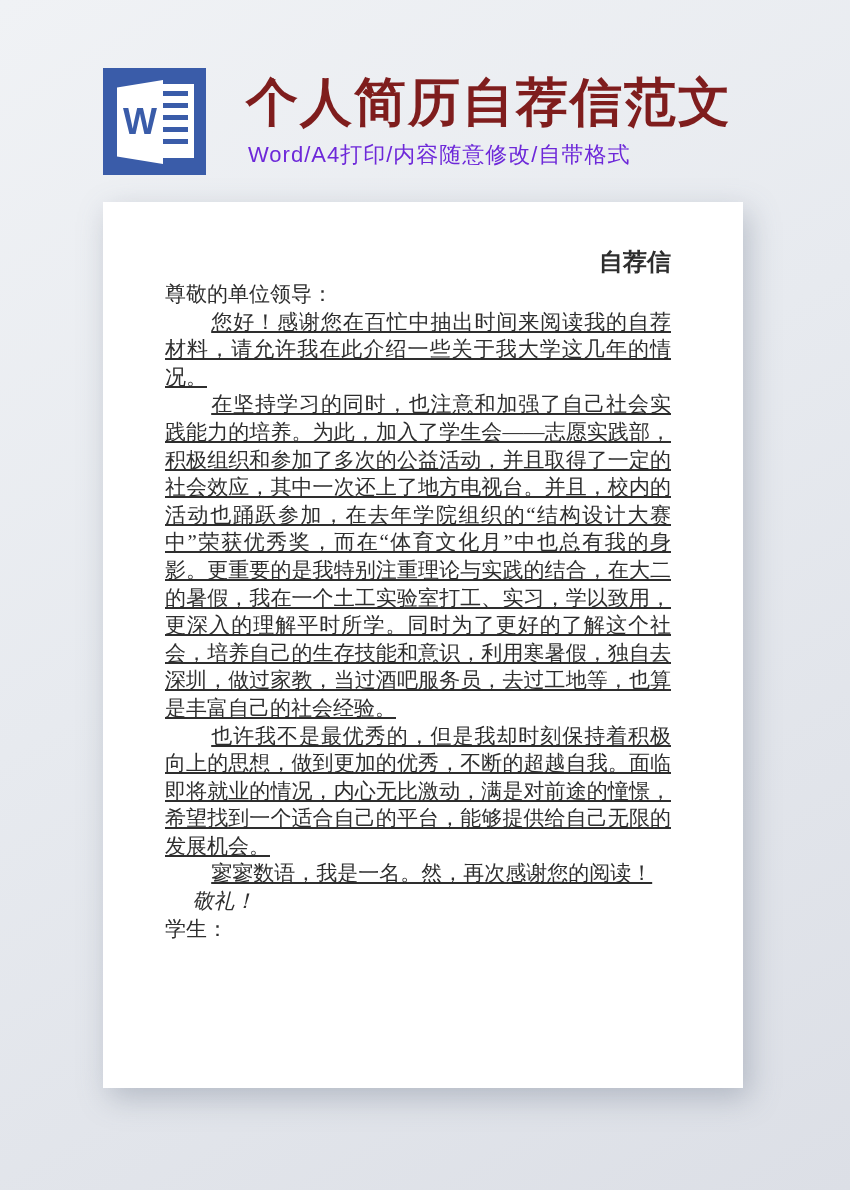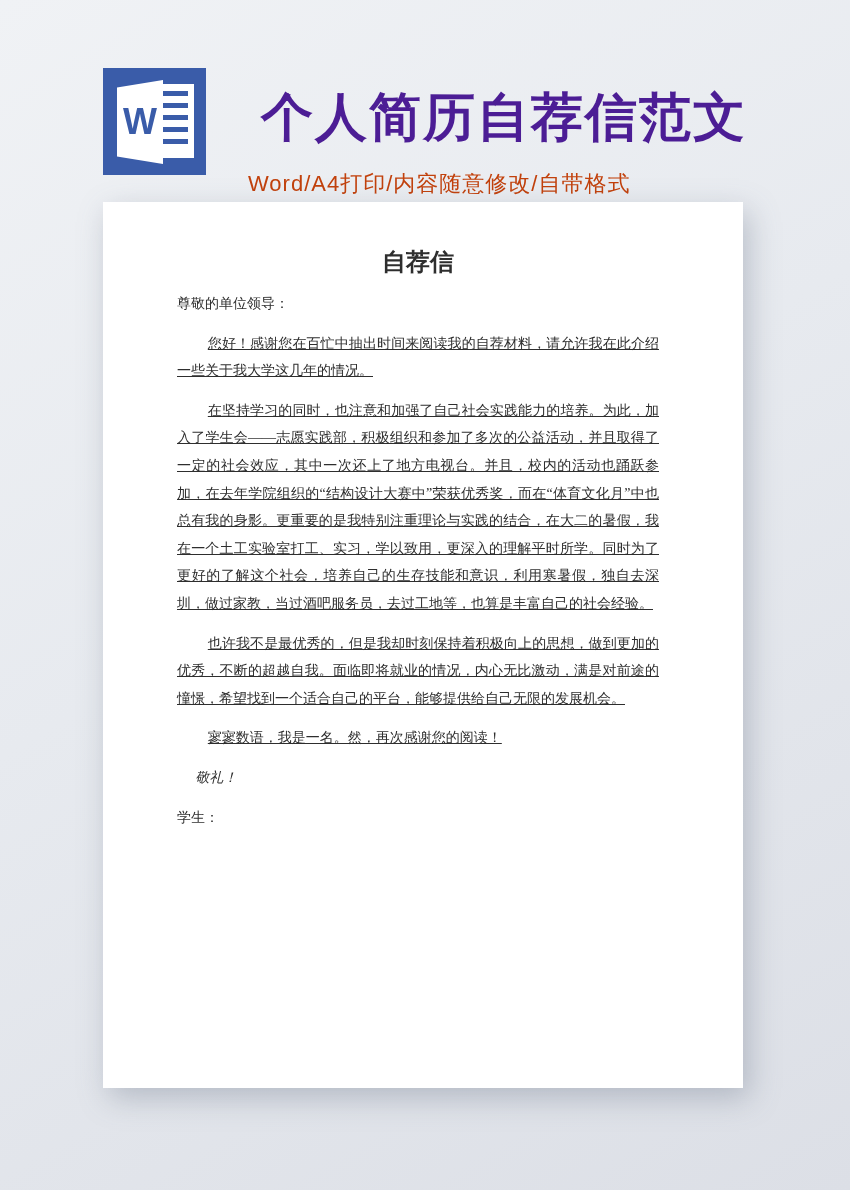--- a/index.html
+++ b/index.html
@@ -24,39 +24,39 @@
     position:absolute;left:14px;top:12px;width:46px;height:84px;background:#ffffff;
     clip-path:polygon(0 9%,100% 0,100% 100%,0 91%);
     display:flex;align-items:center;justify-content:center;
   }
   .icon-flap span{
     color:#3a5ca9;font-weight:bold;font-size:36px;line-height:1;
     font-family:"Liberation Sans",sans-serif;
   }
   .header-text{margin-left:40px;padding-top:4px;}
   .page-title{
-    margin:15px;color:#4c1d95;font-size:52px;line-height:60px;font-weight:bold;
+    margin:0;color:#7f1d1d;font-size:52px;line-height:60px;font-weight:bold;
     letter-spacing:2px;white-space:nowrap;
   }
   .page-subtitle{
-    margin:24px 0 0 2px;color:#c2410c;font-size:22px;line-height:26px;
+    margin:10px 0 0 2px;color:#6d28d9;font-size:22px;line-height:26px;
     letter-spacing:1px;white-space:nowrap;
   }
   
   .paper{
     position:absolute;left:103px;top:202px;width:640px;height:886px;background:#ffffff;
     box-sizing:border-box;padding:44px 72px 0 62px;
     box-shadow:6px 10px 28px rgba(96,108,128,0.35);
     font-family:"Liberation Serif","DejaVu Serif",serif;color:#2e2e2e;
   }
   .letter-title{
-    margin:0 0 3px 0;text-align:center;font-size:24px;line-height:32px;font-weight:bold;
+    margin:0 0 3px 0;text-align:right;font-size:24px;line-height:32px;font-weight:bold;
   }
   .paper p{
-    margin:12px;font-size:14px;line-height:27.6px;text-align:justify;
+    margin:0;font-size:21px;line-height:27.6px;text-align:justify;
   }
   .body-p{text-indent:2.2em;text-decoration:underline;}
   .salute{text-indent:1.3em;font-style:italic;}
   .signature{text-align:right;padding-right:54px;}
 </style>
 </head>
 <body>
 
 <div class="header">
   <div class="word-icon">

